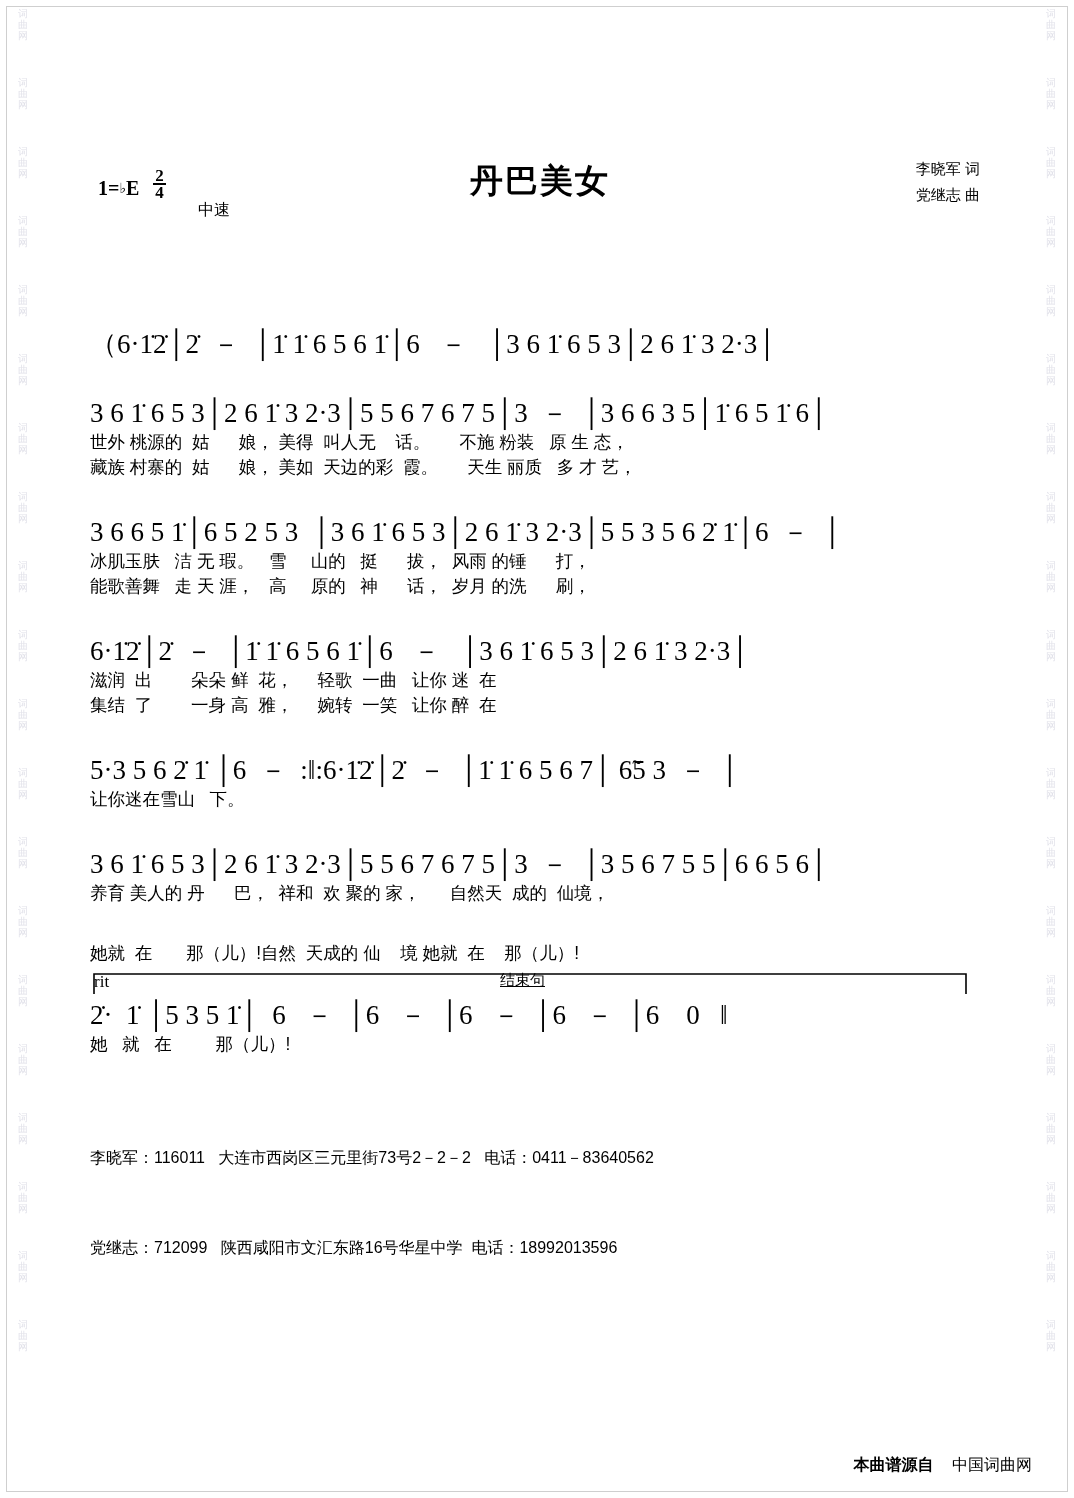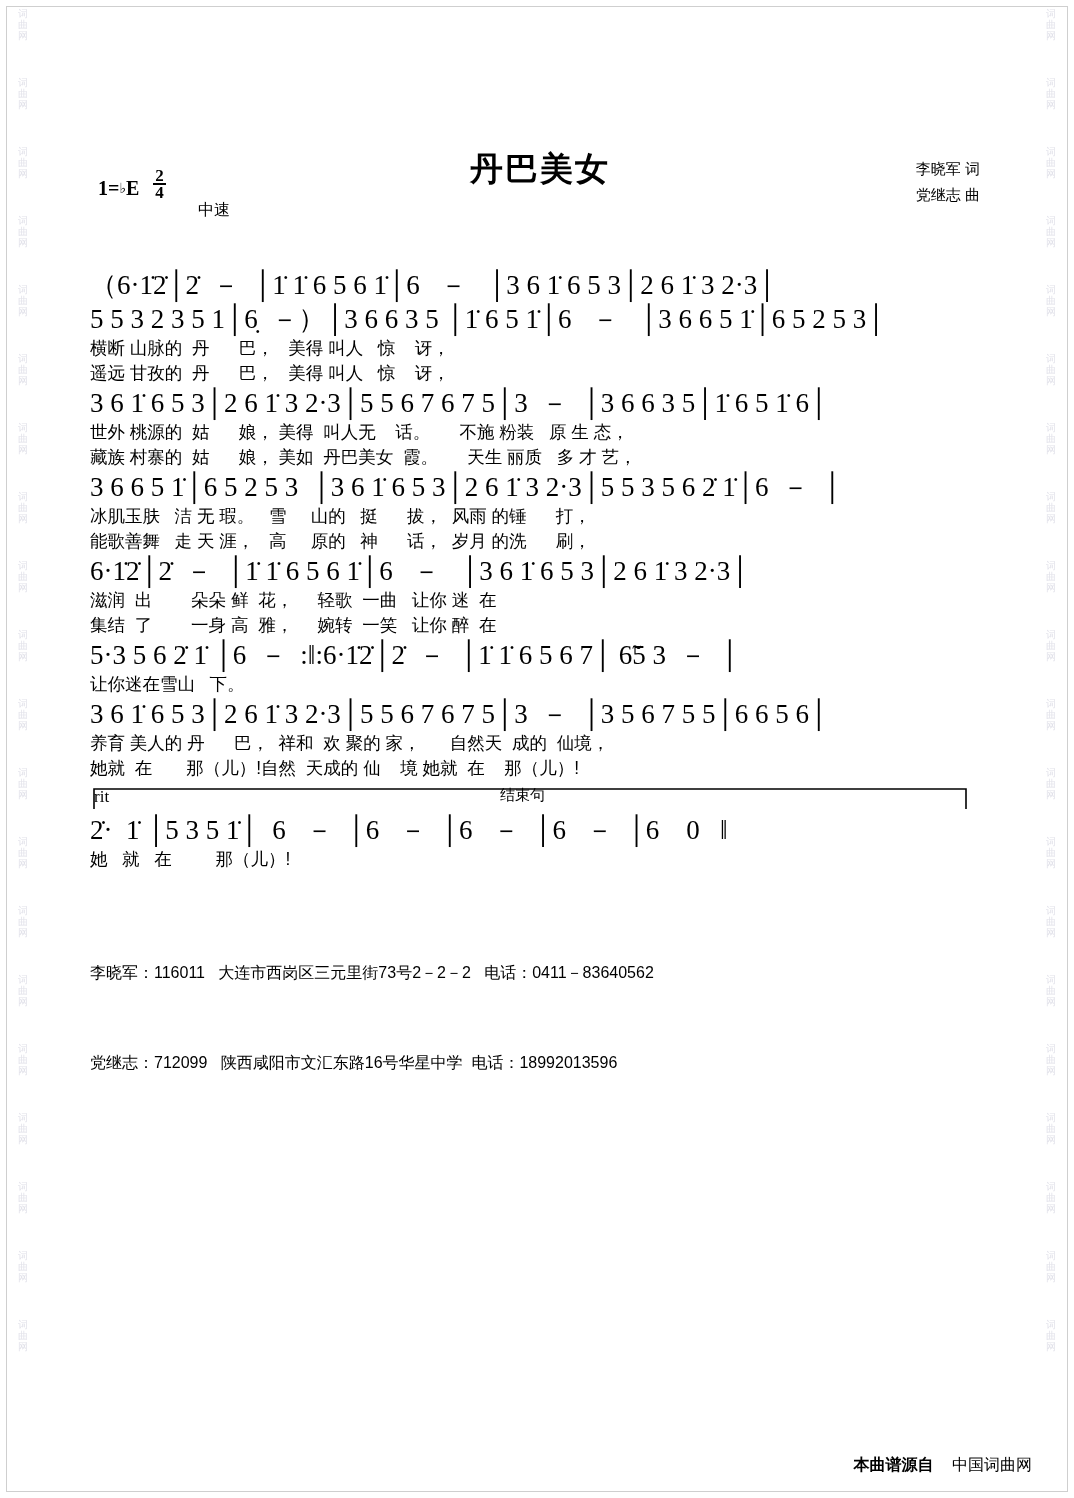--- a/index.html
+++ b/index.html
@@ -30,21 +30,21 @@
     font-family:"Liberation Sans", sans-serif;
   }
   .sheet{
     position:absolute;left:90px;top:28px;width:900px;
   }
   .title{
     text-align:center;
     font-size:33px;
     font-weight:bold;
     letter-spacing:2px;
-    margin:4px;
+    margin:16px;
     padding-top:115px;
     font-family:"Liberation Sans", sans-serif;
   }
   .credits{
     position:absolute;right:10px;top:128px;
     text-align:center;
     font-size:15px;
     line-height:26px;
     font-family:"Liberation Sans", sans-serif;
   }
@@ -60,21 +60,21 @@
     line-height:15px;
   }
   .meter .num{display:block;border-bottom:2px solid #000;padding:0 2px;}
   .meter .den{display:block;padding:0 2px;}
   .tempo{
     position:absolute;left:108px;top:172px;font-size:16px;
     font-family:"Liberation Sans", sans-serif;
   }
 
   
-  .system{position:relative;}
+  .system{position:relative;margin-top:35px;}
   .notes{
     font-family:"Liberation Serif", serif;
     font-size:27px;
     letter-spacing:0px;
     white-space:pre;
     line-height:34px;
   }
   .lyricline{
     font-family:"Liberation Sans", sans-serif;
     font-size:17.5px;
@@ -172,30 +172,25 @@
     </span>
   </div>
   <div class="tempo">中速</div>
 
   <div style="height:72px"></div>
 
   <div class="system">
     <div class="notes">（6·1̇2̇│2̇  －  │1̇ 1̇ 6 5 6 1̇│6   －   │3 6 1̇ 6 5 3│2 6 1̇ 3 2·3│</div>
   </div>
 
-  <div class="system">
-    <div class="notes">5 5 3 2 3 5 1│6̣  －）│3 6 6 3 5 │1̇ 6 5 1̇│6   －   │3 6 6 5 1̇│6 5 2 5 3│</div>
-    <div class="lyricline">横断 山脉的  丹      巴，   美得 叫人   惊    讶，</div>
-    <div class="lyricline">遥远 甘孜的  丹      巴，   美得 叫人   惊    讶，</div>
-  </div>
 
   <div class="system">
     <div class="notes">3 6 1̇ 6 5 3│2 6 1̇ 3 2·3│5 5 6 7 6 7 5│3  －  │3 6 6 3 5│1̇ 6 5 1̇ 6│</div>
     <div class="lyricline">世外 桃源的  姑      娘， 美得  叫人无    话。      不施 粉装   原 生 态，</div>
-    <div class="lyricline">藏族 村寨的  姑      娘， 美如  丹巴美女  霞。      天生 丽质   多 才 艺，</div>
+    <div class="lyricline">藏族 村寨的  姑      娘， 美如  天边的彩  霞。      天生 丽质   多 才 艺，</div>
   </div>
 
   <div class="system">
     <div class="notes">3 6 6 5 1̇│6 5 2 5 3  │3 6 1̇ 6 5 3│2 6 1̇ 3 2·3│5 5 3 5 6 2̇ 1̇│6  －  │</div>
     <div class="lyricline">冰肌玉肤   洁 无 瑕。   雪     山的   挺      拔，  风雨 的锤      打，</div>
     <div class="lyricline">能歌善舞   走 天 涯，   高     原的   神      话，  岁月 的洗      刷，</div>
   </div>
 
   <div class="system">
     <div class="notes">6·1̇2̇│2̇  －  │1̇ 1̇ 6 5 6 1̇│6   －   │3 6 1̇ 6 5 3│2 6 1̇ 3 2·3│</div>
@@ -217,21 +212,21 @@
     <div class="lyricline">她就  在       那（儿）!自然  天成的 仙    境 她就  在    那（儿）!</div>
   </div>
 
   <div class="system" style="margin-top:6px;position:relative;">
     <svg width="880" height="34" style="position:absolute;left:0;top:-4px;">
       <path d="M4 26 L4 6 L876 6 L876 26" fill="none" stroke="#000" stroke-width="1.6"></path>
     </svg>
     <div style="height:26px"></div>
     <div style="position:relative;">
       <span class="rit" style="position:absolute;left:4px;top:-26px;">rit</span>
-      <span class="endtag" style="position:absolute;left:410px;top:-27px;">结束句</span>
+      <span class="endtag" style="position:absolute;left:410px;top:-27px;text-decoration:underline;">结束句</span>
     </div>
     <div class="notes">2̇·  1̇ │5 3 5 1̇│  6   －  │6   －  │6   －  │6   －  │6    0   ‖</div>
     <div class="lyricline">她   就   在         那（儿）!</div>
   </div>
 
   <div style="height:26px"></div>
 
   <div class="contact">
     <div>李晓军：116011   大连市西岗区三元里街73号2－2－2   电话：0411－83640562</div>
     <div>党继志：712099   陕西咸阳市文汇东路16号华星中学  电话：18992013596</div>

